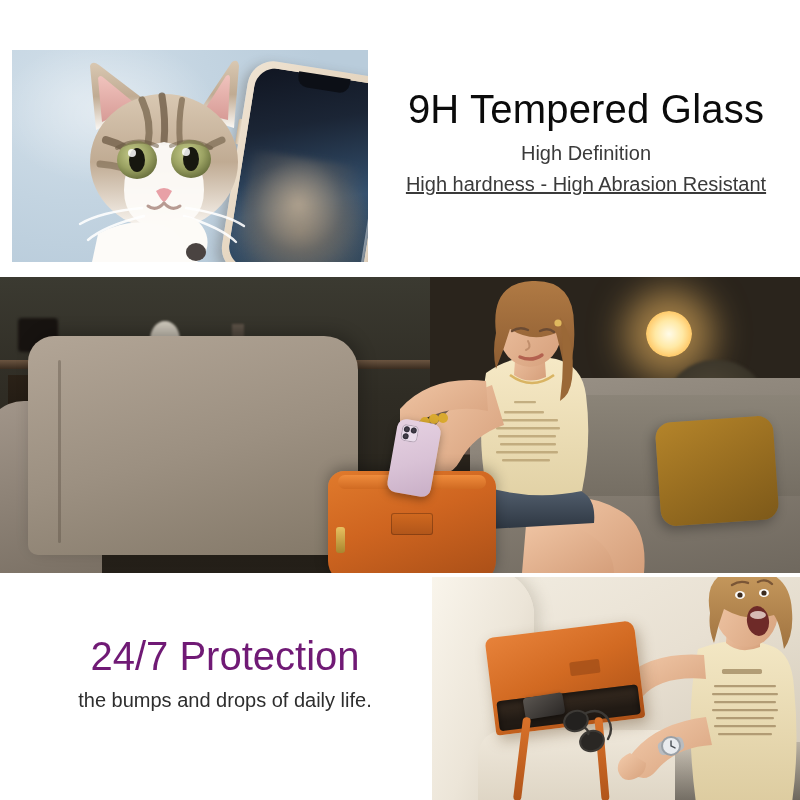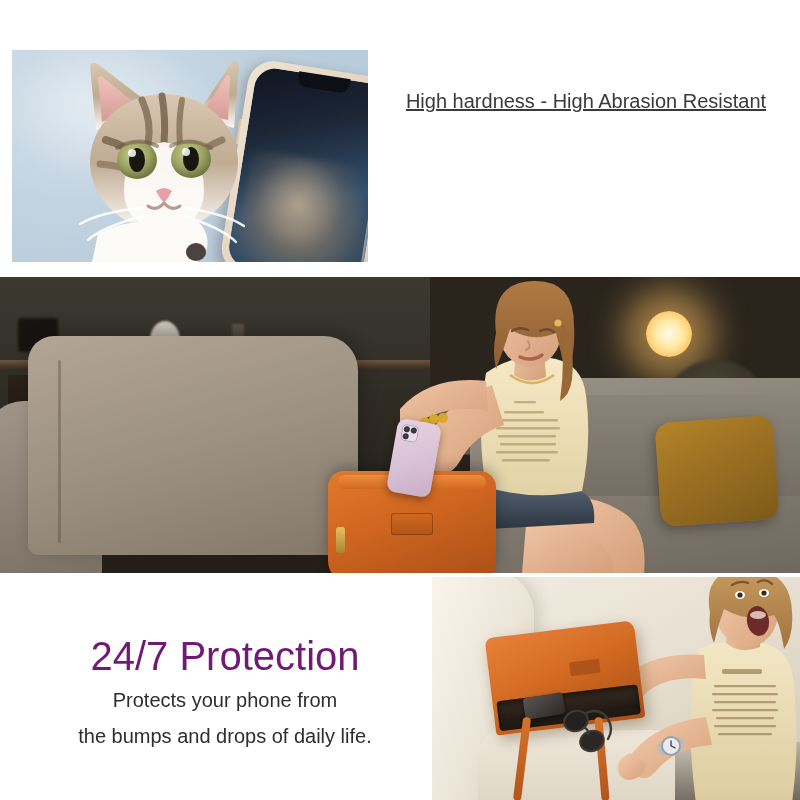--- a/index.html
+++ b/index.html
@@ -430,20 +430,22 @@
 
         <path d="M122 180 q-8 -14 8 -18 q18 -4 26 8 q10 14 2 30 q-10 12 -26 6 q-14 -6 -10 -26 Z" fill="#fdfbf7"></path>
         <ellipse cx="150" cy="196" rx="10" ry="9" fill="#4a4341"></ellipse>
 
         <path d="M52 178 q30 -18 66 -8 q24 8 22 36 L46 206 Z" fill="#fdfbf8"></path>
       </svg>
     </div>
   </div>
 
   <div class="block-9h">
+    <div class="h-title">9H Tempered Glass</div>
+    <div class="h-sub">High Definition</div>
     <div class="h-sub2">High hardness - High Abrasion Resistant</div>
   </div>
 
   <div class="photo-band">
     <div class="band-sunset"></div>
     <div class="band-sun"></div>
     <div class="band-hills"></div>
     <div class="band-tree"></div>
     <div class="band-tree2"></div>
 
@@ -543,21 +545,20 @@
       <div class="band-phone-cam">
         <i class="c1"></i>
         <i class="c2"></i>
         <i class="c3"></i>
       </div>
     </div>
   </div>
 
   <div class="block-247">
     <div class="p-title">24/7 Protection</div>
-    <div class="p-sub">Protects your phone from</div>
     <div class="p-sub">the bumps and drops of daily life.</div>
   </div>
 
   <div class="photo-drop">
     <div class="drop-bg"></div>
     <div class="drop-sofa-back"></div>
     <div class="drop-sofa-arm"></div>
     <div class="drop-seat"></div>
     <div class="drop-dark"></div>
 

